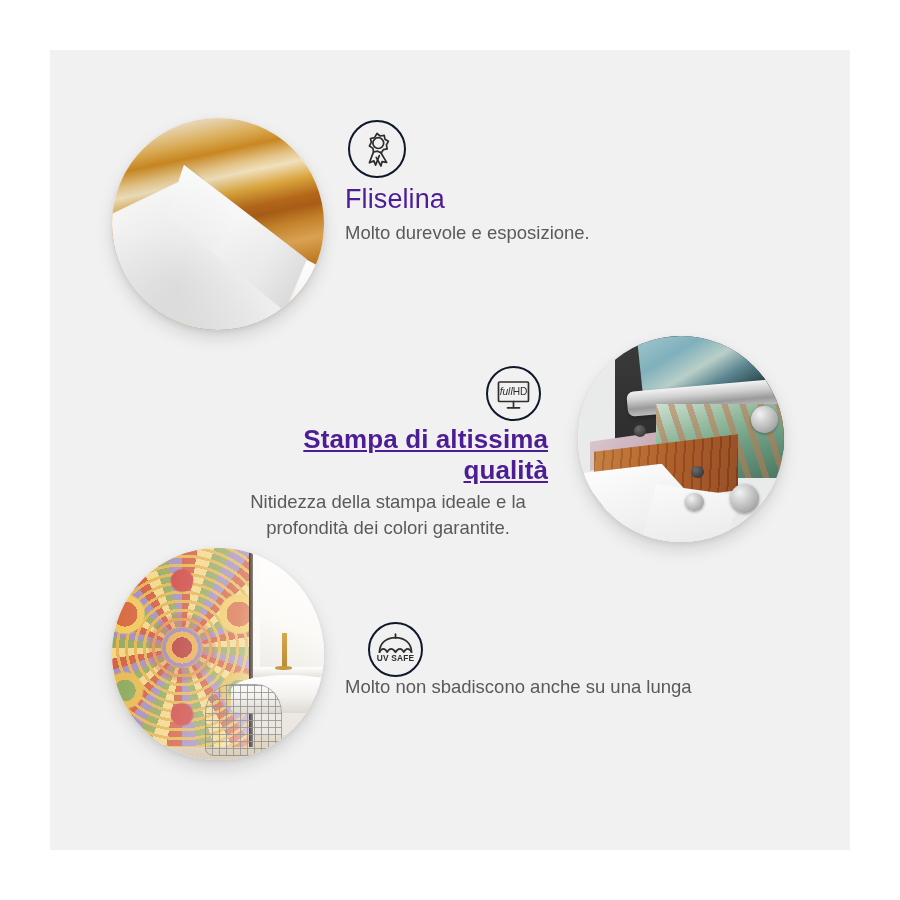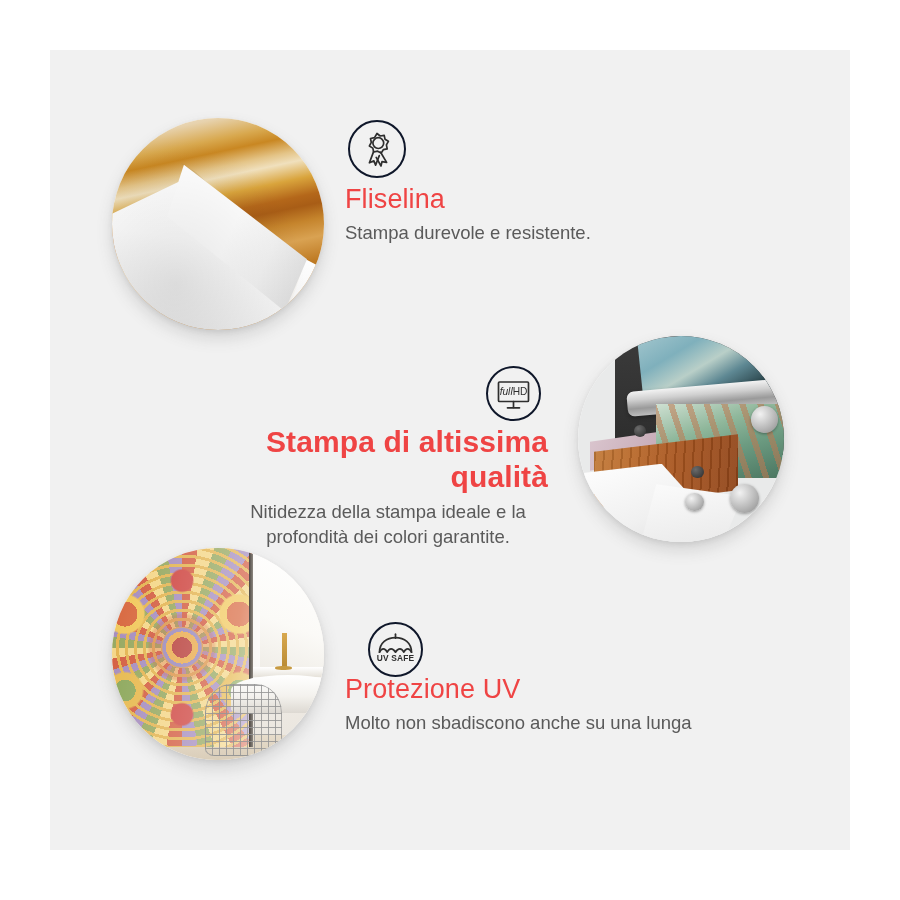--- a/index.html
+++ b/index.html
@@ -250,28 +250,28 @@
   }
   .icon-circle svg { display: block; }
 
   #icon-rosette { left: 348px; top: 120px; width: 58px; height: 58px; }
   #icon-fullhd  { left: 486px; top: 366px; width: 55px; height: 55px; }
   #icon-uvsafe  { left: 368px; top: 622px; width: 55px; height: 55px; }
 
   
   .textblock { position: absolute; }
   .heading {
-    color: #ef4444;
+    color: #4c1d95;
     font-size: 27px;
     line-height: 1.18;
     letter-spacing: 0.1px;
     margin: 0 0 4px 0;
     font-weight: 400;
   }
-  .heading.bold { font-weight: 700; font-size: 30px; }
+  .heading.bold { font-weight: 700; font-size: 26px; text-decoration: underline; }
   .body {
     color: #5a5a5a;
     font-size: 18.5px;
     line-height: 1.38;
     margin: 0;
     font-weight: 400;
   }
 
   #text-fleece { left: 345px; top: 184px; width: 400px; }
   #text-print  { left: 228px; top: 424px; width: 320px; text-align: right; }
@@ -313,21 +313,21 @@
     <svg width="54" height="54" viewBox="0 0 54 54" fill="none" stroke="#2e2e2e" stroke-width="1.7" stroke-linejoin="round" stroke-linecap="round">
       <path d="M27 11.5 L30.2 14.0 L34.2 13.3 L35.0 17.2 L38.4 19.3 L36.4 22.8 L37.2 26.8 L33.3 27.7 L31.2 31.1 L27.6 29.2 L23.7 30.0 L22.8 26.1 L19.4 24.0 L21.3 20.4 L20.5 16.5 L24.5 15.6 Z"></path>
       <circle cx="28.3" cy="21.1" r="5.4"></circle>
       <path d="M23.6 29.6 L19.4 40.8 L23.9 38.9 L25.6 43.1 L29.3 33.6"></path>
       <path d="M30.6 30.2 L36.6 40.4 L32.0 39.6 L31.0 44.0 L26.2 35.4"></path>
     </svg>
   </div>
 
   <div class="textblock" id="text-fleece">
     <p class="heading">Fliselina</p>
-    <p class="body">Stampa durevole e resistente.</p>
+    <p class="body">Molto durevole e esposizione.</p>
   </div>
 
   <div class="bubble" id="bubble-press">
     <div class="art">
       <div class="press-bg"></div>
       <div class="press-dark"></div>
       <div class="press-print-top"></div>
       <div class="press-roller-top"></div>
       <div class="press-print-mid"></div>
       <div class="press-paper-pale"></div>
@@ -379,17 +379,16 @@
   <div class="icon-circle" id="icon-uvsafe">
     <svg width="51" height="51" viewBox="0 0 51 51" fill="none" stroke="#2e2e2e" stroke-width="1.7" stroke-linejoin="round" stroke-linecap="round">
       <path d="M25.5 10.2 L25.5 14.2"></path>
       <path d="M9.5 28.2 C9.5 18.8 16.7 13.6 25.5 13.6 C34.3 13.6 41.5 18.8 41.5 28.2"></path>
       <path d="M9.5 28.2 C11.6 23.8 15.0 23.8 17.2 28.2 C19.3 23.8 22.8 23.8 25.5 28.2 C28.2 23.8 31.7 23.8 33.8 28.2 C36.0 23.8 39.4 23.8 41.5 28.2"></path>
       <text x="25.5" y="37.2" text-anchor="middle" stroke="none" fill="#2e2e2e" font-family="Liberation Sans, sans-serif" font-size="8.4" font-weight="bold" letter-spacing="0.2">UV SAFE</text>
     </svg>
   </div>
 
   <div class="textblock" id="text-uv">
-    <p class="heading">Protezione UV</p>
     <p class="body">Molto non sbadiscono anche su una lunga</p>
   </div>
 
 </div>
 
 </body></html>

